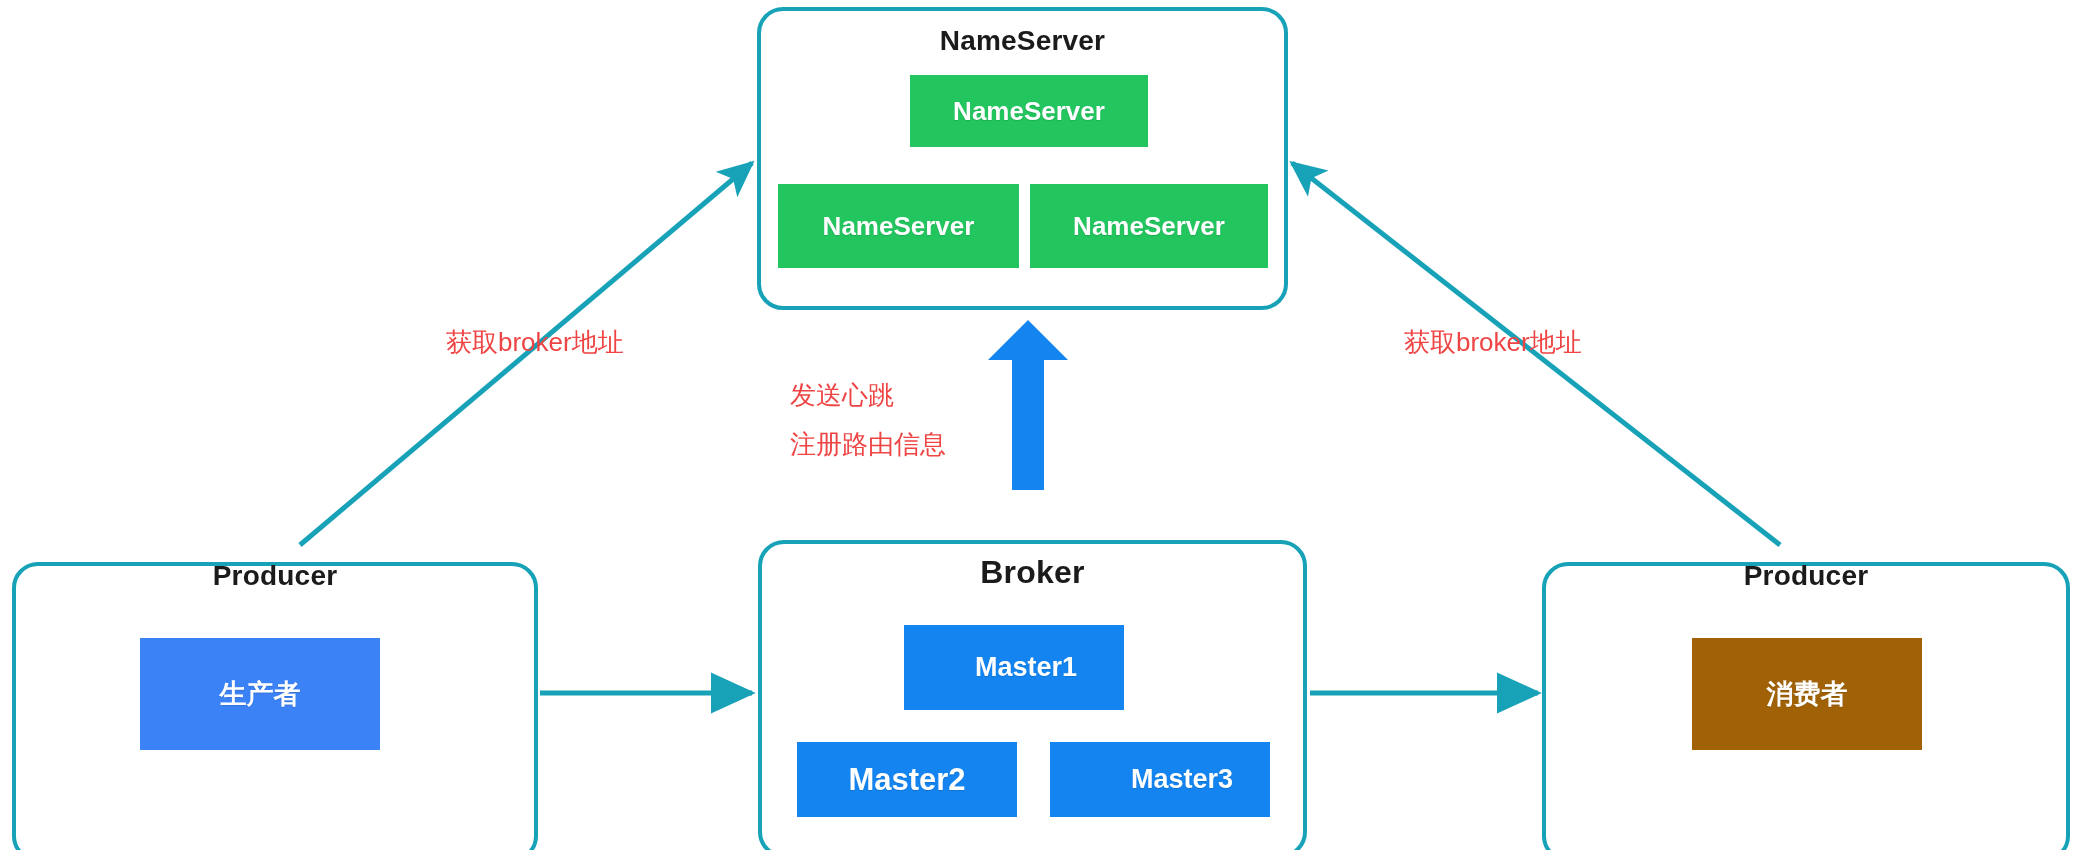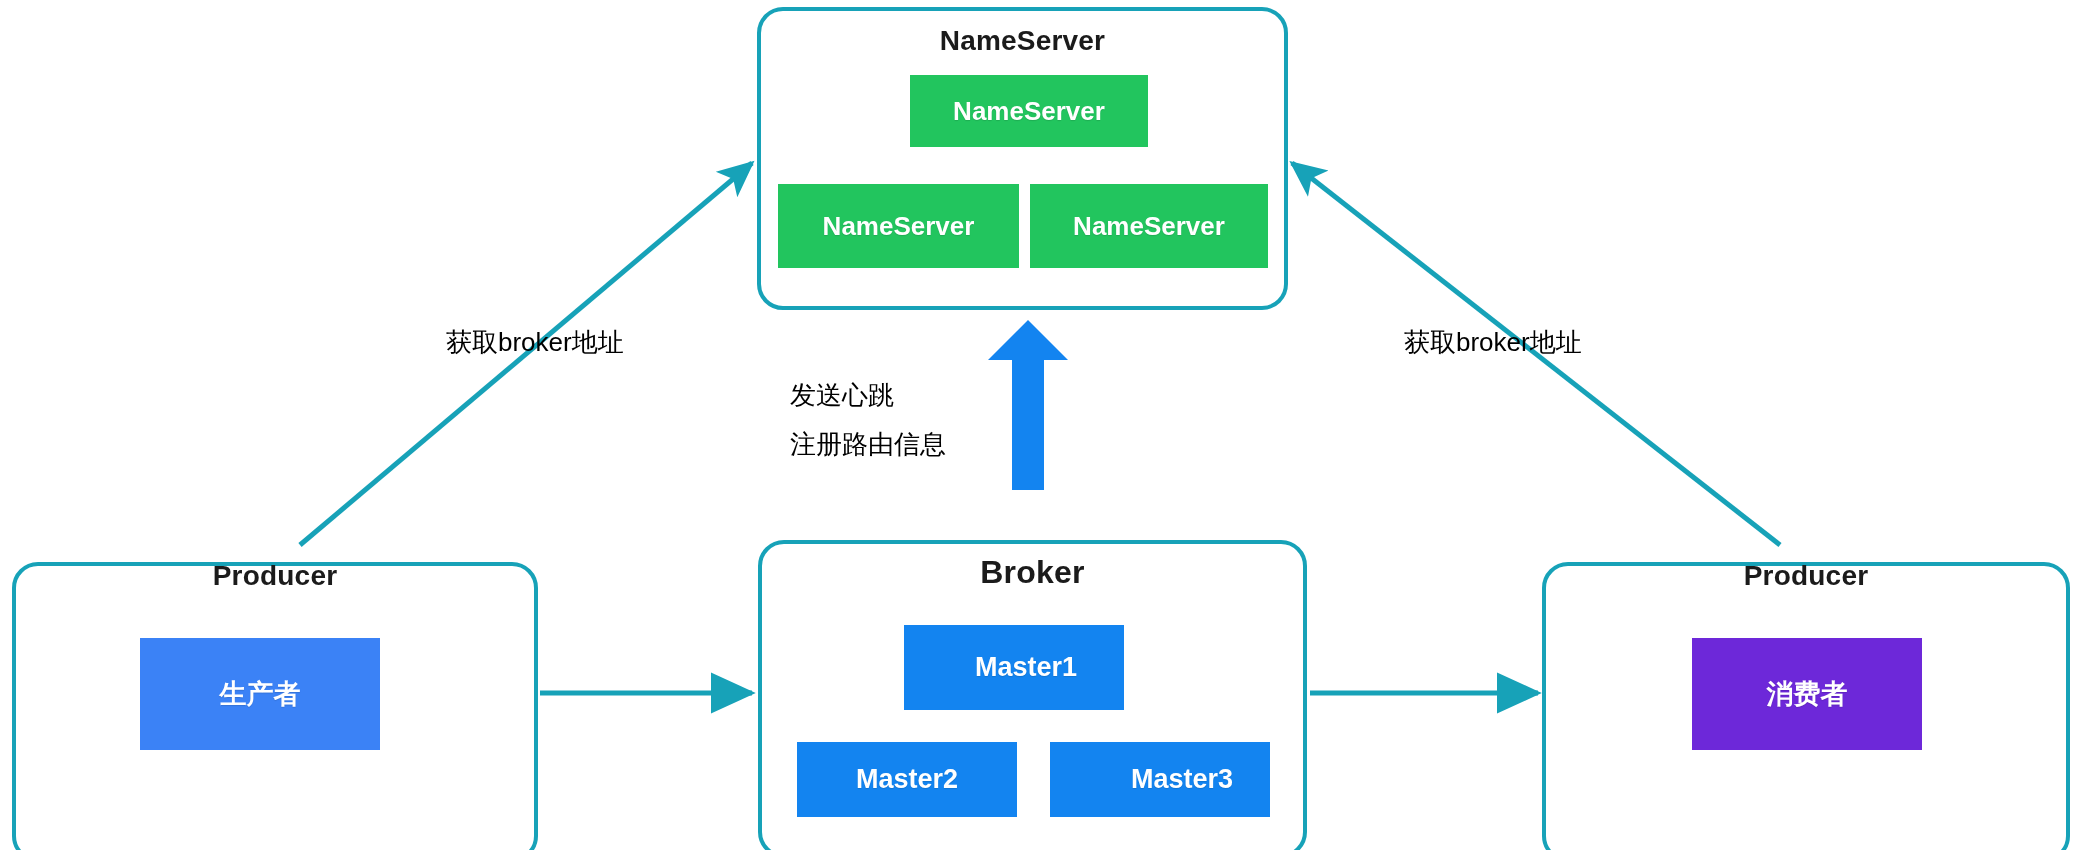--- a/index.html
+++ b/index.html
@@ -52,45 +52,45 @@
     display:flex;
     align-items:center;
     justify-content:center;
     color:#ffffff;
     font-weight:bold;
     text-shadow:0 1px 1px rgba(0,0,0,.12);
   }
   .chip.green{ background:#22c55e; }
   .chip.blue { background:#1384f0; }
   .chip.orange{ background:#3b82f6; }
-  .chip.red  { background:#6d28d9; }
+  .chip.red  { background:#a16207; }
 
   #ns-chip-0{ left:910px; top:75px;  width:238px; height:72px;  font-size:26px; }
   #ns-chip-1{ left:778px; top:184px; width:241px; height:84px;  font-size:26px; }
   #ns-chip-2{ left:1030px;top:184px; width:238px; height:84px;  font-size:26px; }
 
   #bk-chip-0{ left:904px; top:625px; width:220px; height:85px; font-size:27px;padding-left:24px; }
-  #bk-chip-1{ left:797px; top:742px; width:220px; height:75px; font-size:27px; }
+  #bk-chip-1{ left:797px; top:742px; width:220px; height:75px; font-size:31px; }
   #bk-chip-2{ left:1050px;top:742px; width:220px; height:75px; font-size:27px;padding-left:44px; }
 
   #prod-chip{ left:140px; top:638px; width:240px; height:112px; font-size:27px; }
   #cons-chip{ left:1692px;top:638px; width:230px; height:112px; font-size:27px; }
 
   
   #edges{
     position:absolute;
     left:0; top:0;
     width:2084px; height:850px;
     pointer-events:none;
   }
 
   
   .edge-label{
     position:absolute;
-    color:#000000;
+    color:#ef4444;
     font-size:26px;
     white-space:nowrap;
   }
   #label-left  { left:446px; top:325px; }
   #label-right { left:1404px;top:325px; }
   #label-hb-1  { left:790px; top:378px; }
   #label-hb-2  { left:790px; top:427px; }
 
   
   #watermark{

